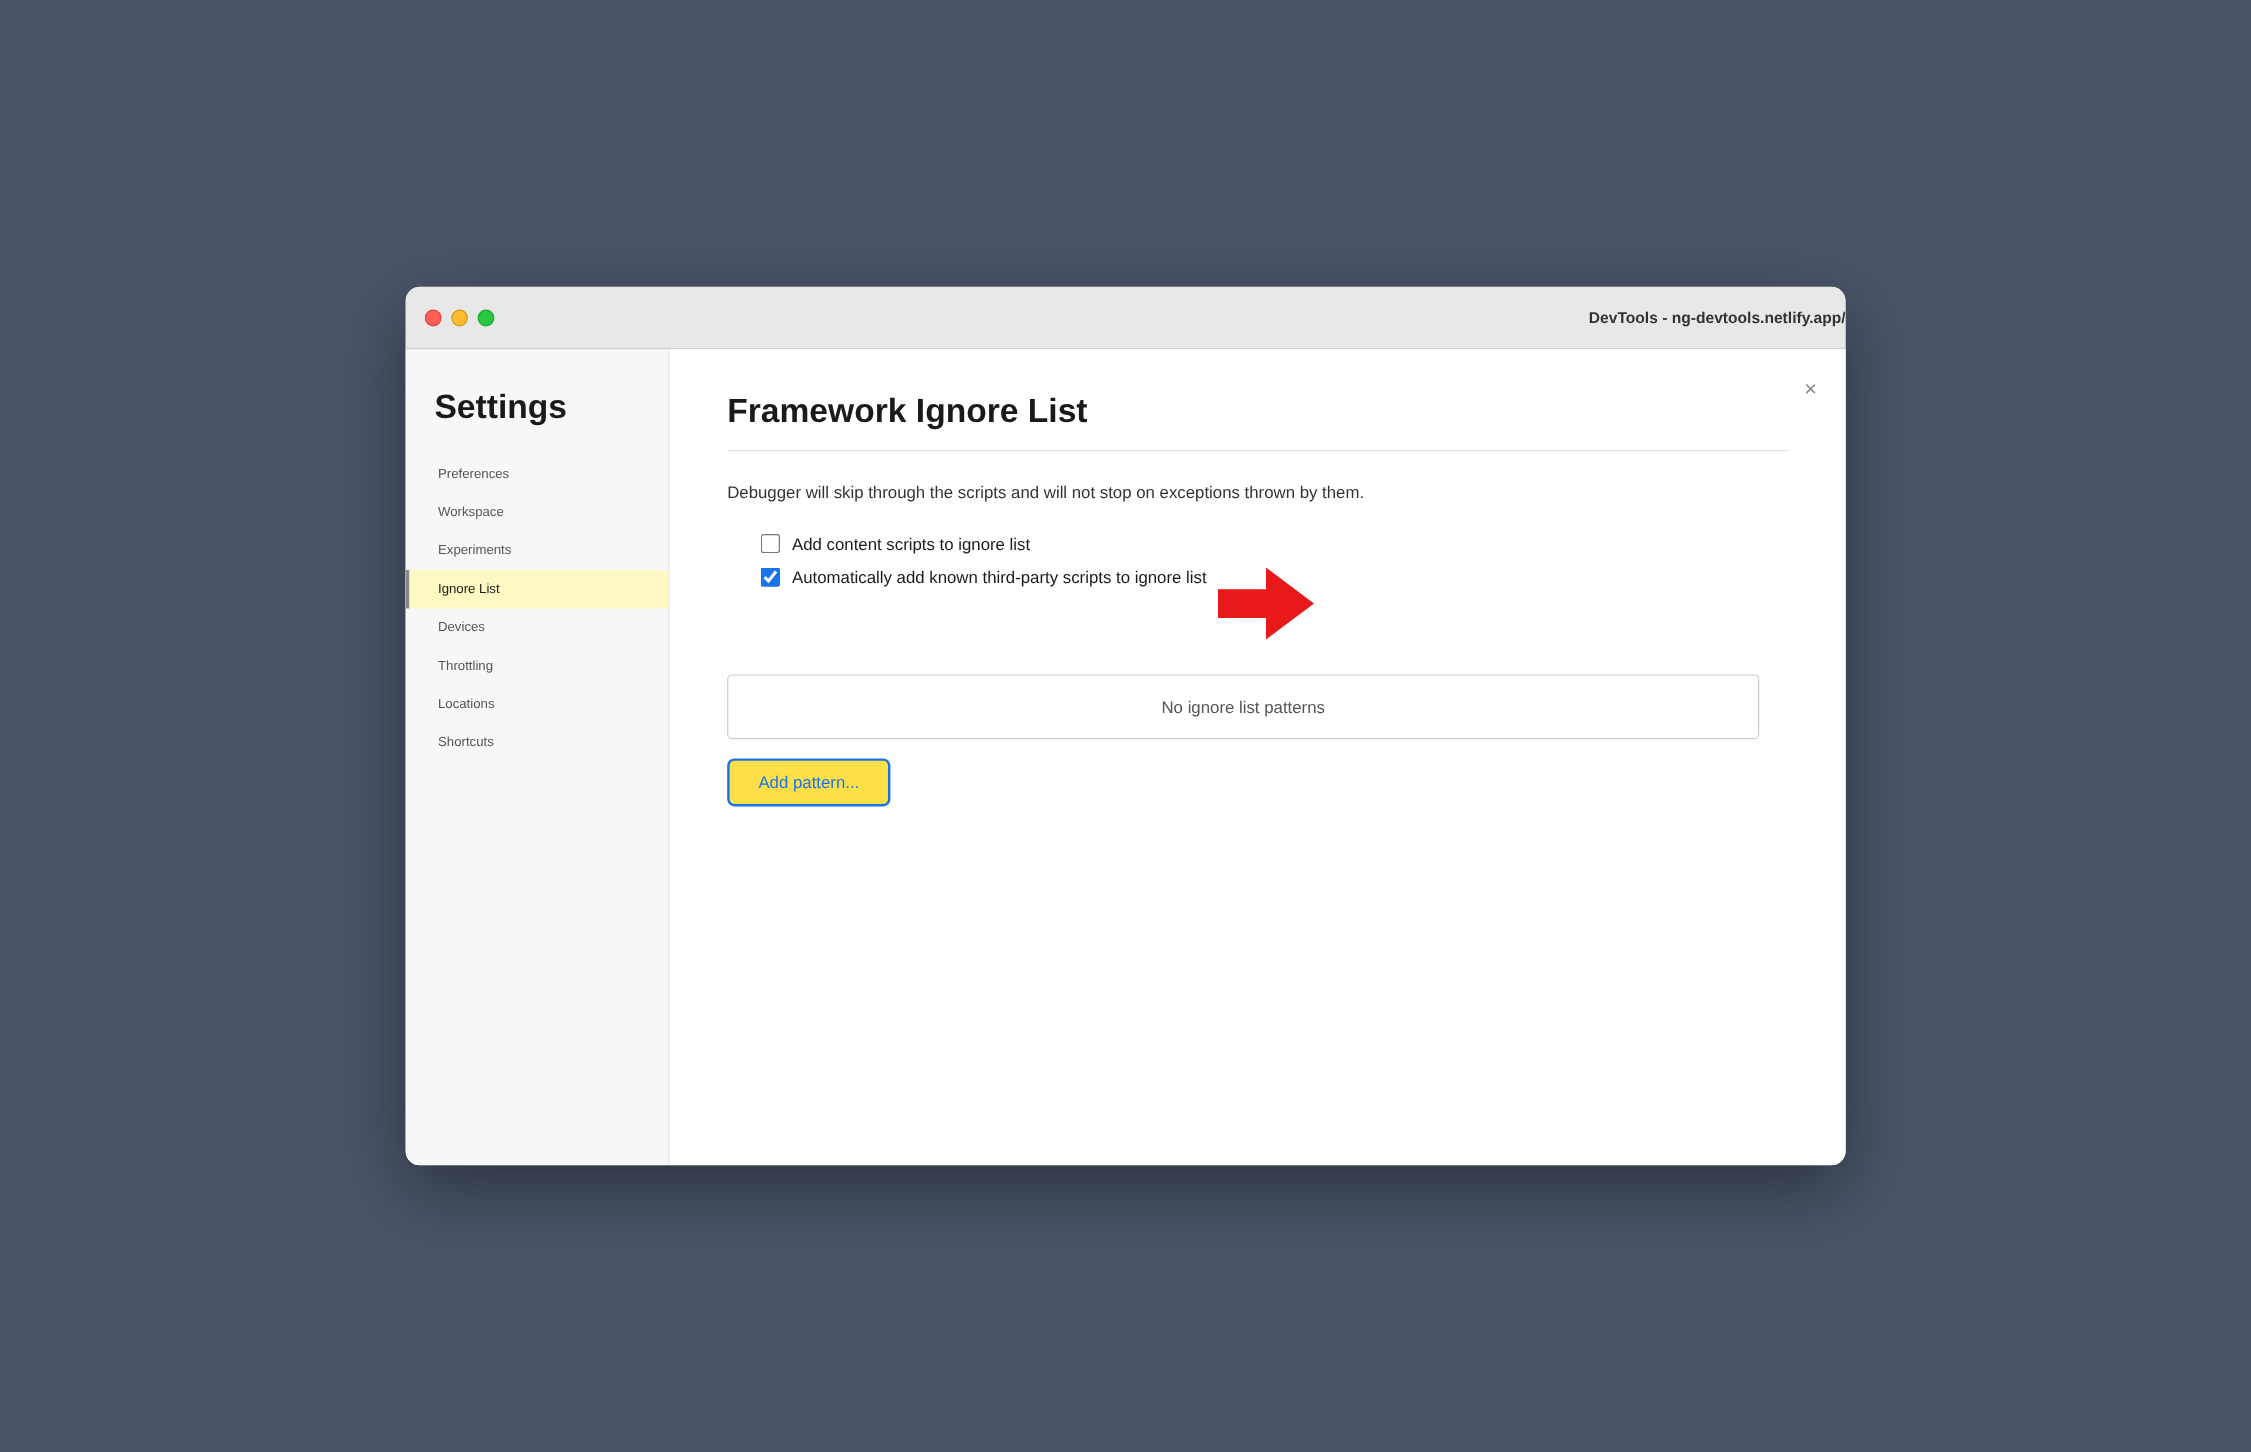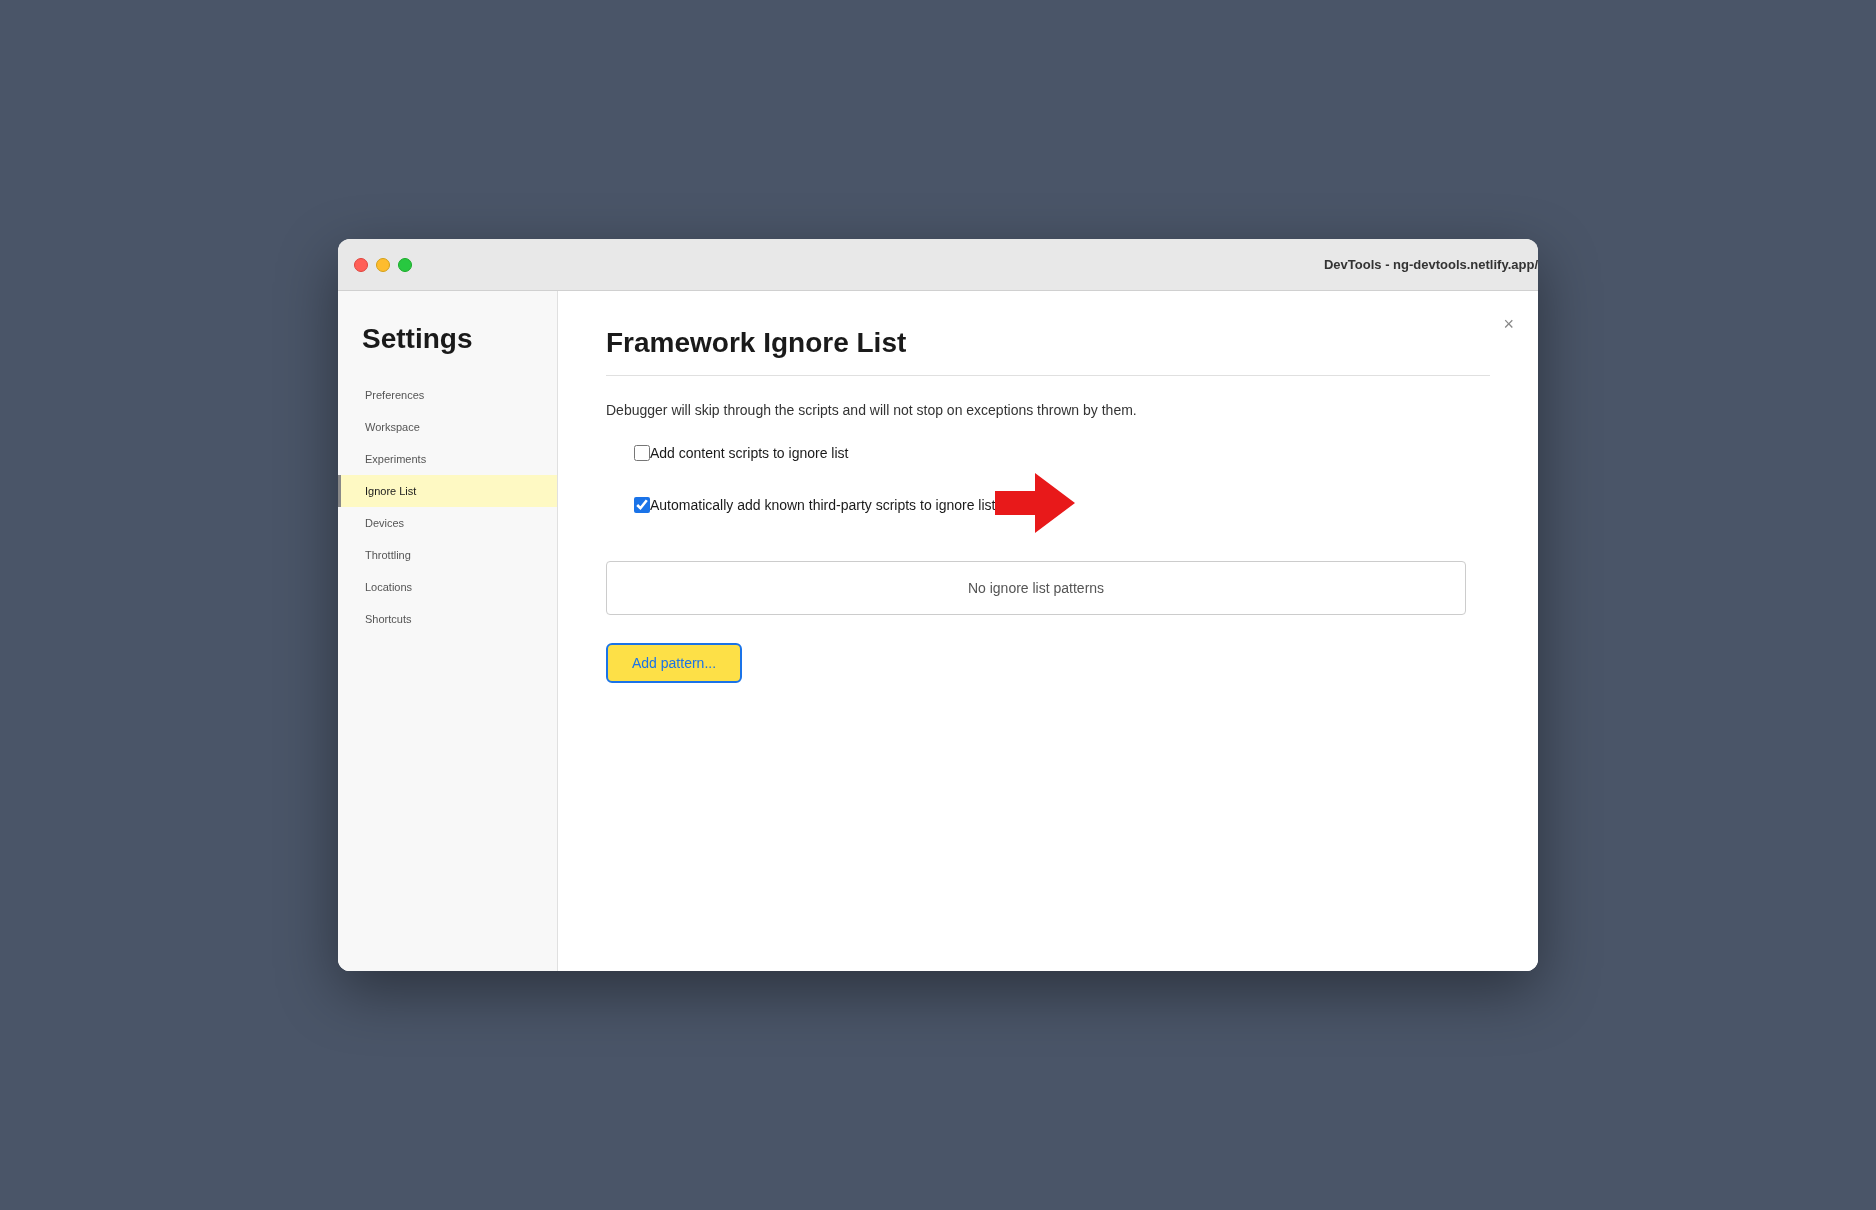--- a/index.html
+++ b/index.html
@@ -129,21 +129,22 @@
 
     .description {
       font-size: 14px;
       color: #333;
       margin-bottom: 24px;
       line-height: 1.5;
     }
 
     .checkbox-row {
       display: flex;
-      align-items: center;
+      align-items: flex-start;
+      gap: 10px;
       margin-bottom: 12px;
       padding-left: 28px;
     }
 
     .checkbox-row input[type="checkbox"] {
       width: 16px;
       height: 16px;
       cursor: pointer;
       accent-color: #1a73e8;
       flex-shrink: 0;
@@ -155,21 +156,21 @@
     }
 
     .no-patterns-box {
       border: 1px solid #ccc;
       border-radius: 4px;
       padding: 18px;
       text-align: center;
       font-size: 14px;
       color: #555;
       margin-top: 24px;
-      margin-bottom: 28px;
+      margin-bottom: 16px;
       width: 860px;
       max-width: 100%;
     }
 
     .add-pattern-btn {
       border: 2px solid #1a73e8;
       color: #1a73e8;
       background: #fde047;
       border-radius: 6px;
       padding: 10px 24px;

